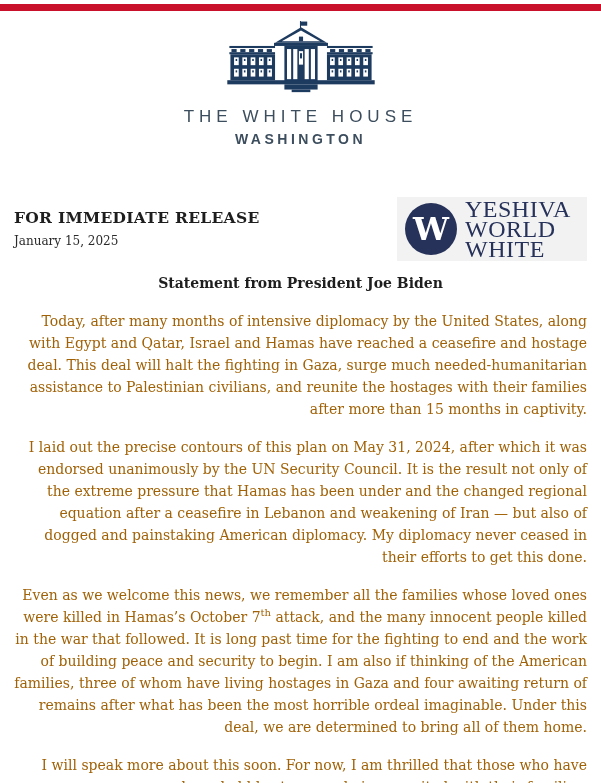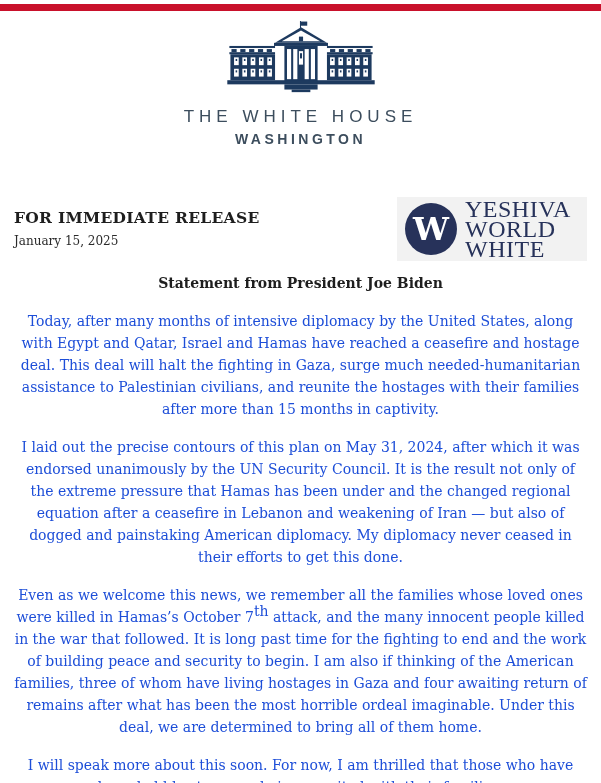--- a/index.html
+++ b/index.html
@@ -56,25 +56,25 @@
     font-family: "Liberation Serif", serif;
     font-size: 24px; line-height: 20px; font-weight: 500;
     color: #27325a; letter-spacing: 0.5px;
   }
   .headline {
     margin-top: 14px; text-align: center;
     font-size: 14px; font-weight: bold; color: #1e1e1e;
   }
   .body-text p {
     margin-top: 16px;
-    font-size: 14px; line-height: 22px; color: #1d4ed8;
-    text-align: center;
+    font-size: 14px; line-height: 22px; color: #a16207;
+    text-align: right;
   }
   .body-text p:first-child { margin-top: 19px; }
-  sup.ord { font-size: 14px; vertical-align: super; line-height: 0; }
+  sup.ord { font-size: 10px; vertical-align: super; line-height: 0; }
 </style>
 </head>
 <body>
 
 <div class="top-bar"></div>
 
 <div class="masthead">
   <svg class="wh-logo-svg" width="156" height="82" viewBox="0 0 300 158">
     <g fill="#1d3a5f">
 

